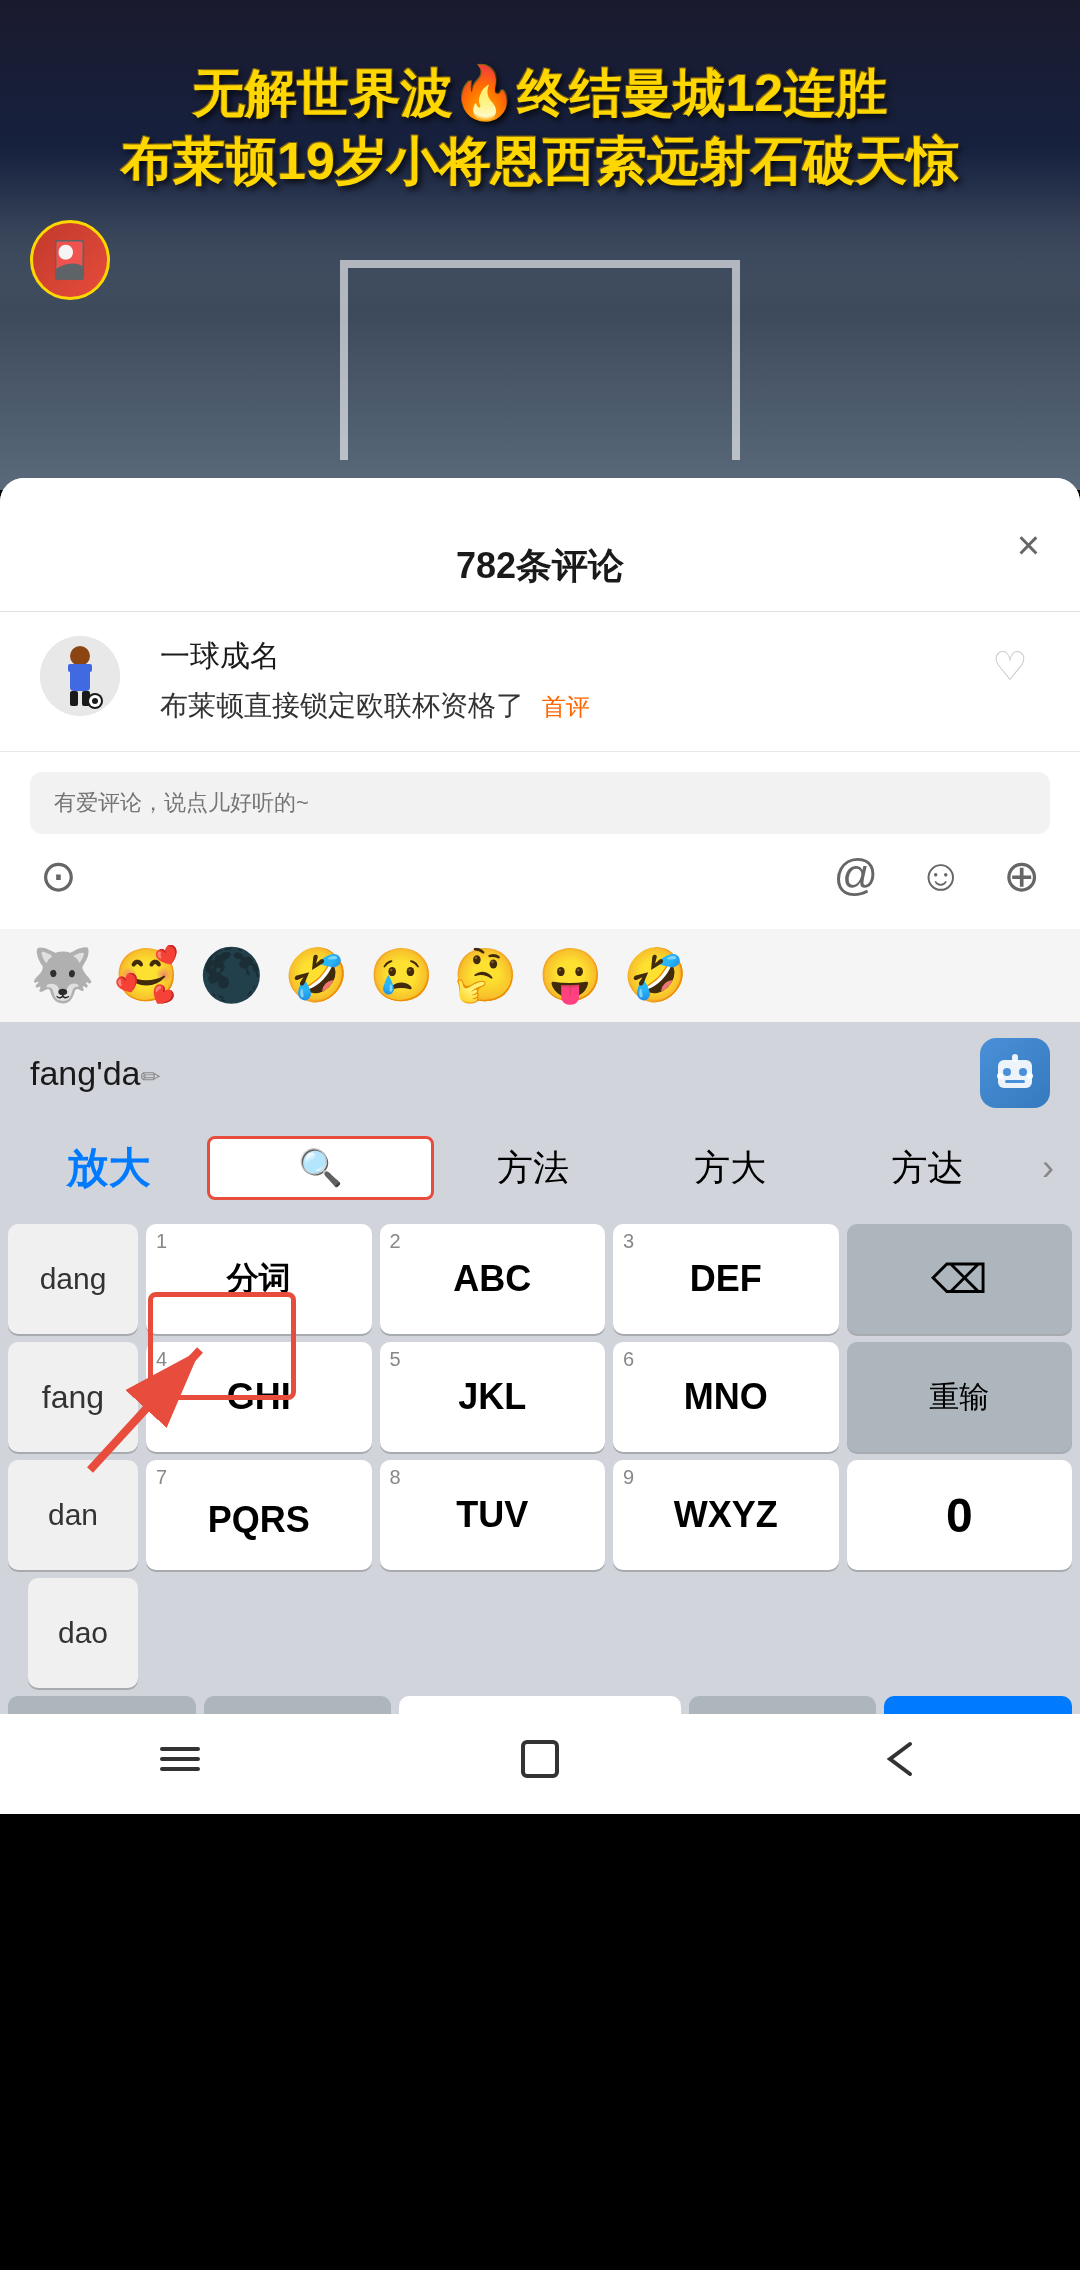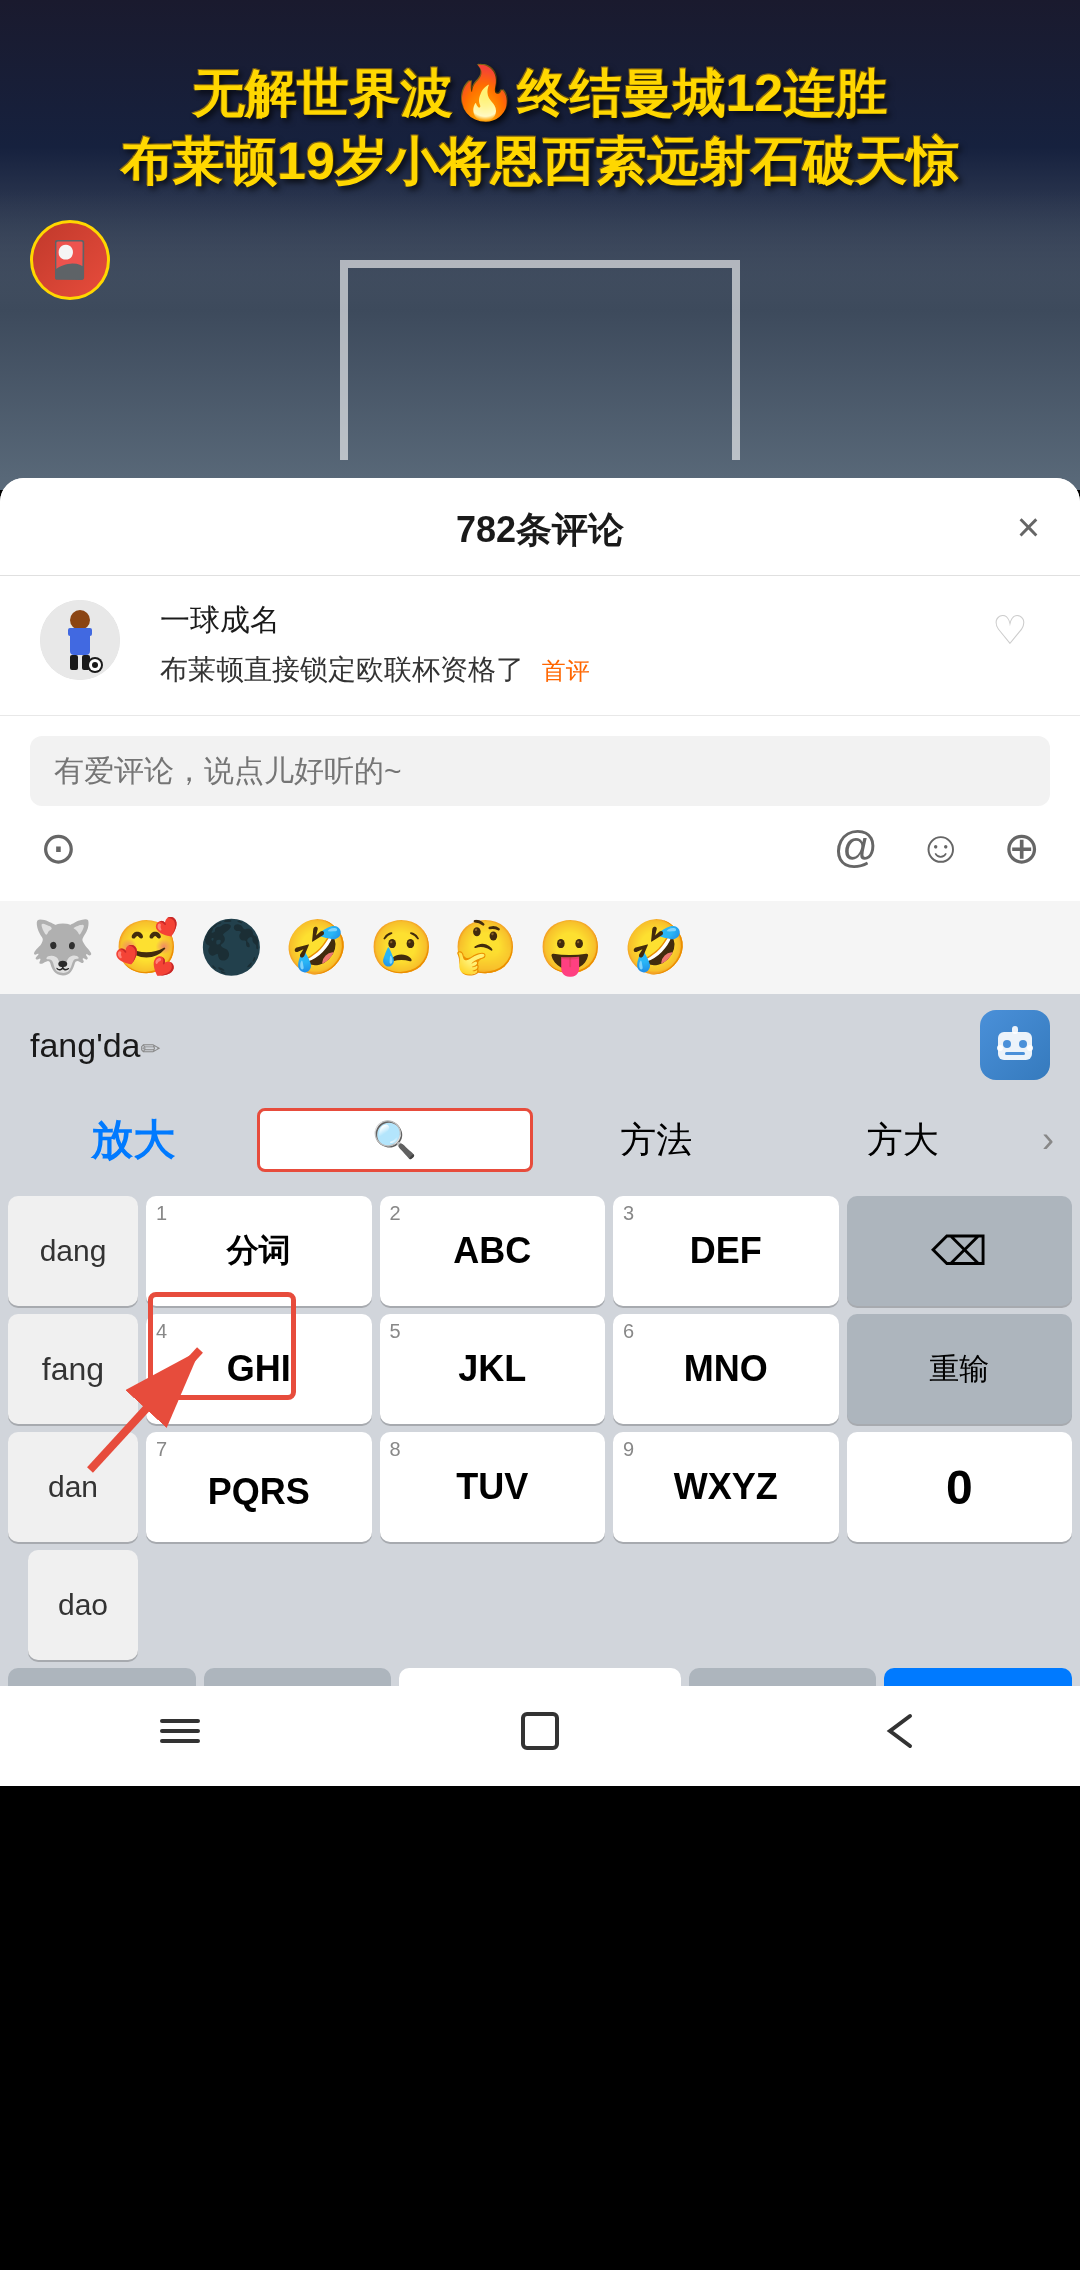--- a/index.html
+++ b/index.html
@@ -91,20 +91,21 @@
       border-bottom: 1px solid #e0e0e0;
       background: white;
       border-radius: 24px 24px 0 0;
       position: relative;
     }
 
     .comments-title {
       font-size: 36px;
       font-weight: 600;
       color: #1a1a1a;
+      margin-top: 36px;
     }
 
     .close-btn {
       position: absolute;
       right: 40px;
       top: 50%;
       transform: translateY(-50%);
       font-size: 40px;
       color: #666;
       cursor: pointer;
@@ -170,21 +171,21 @@
       background: white;
       padding: 20px 30px;
       border-top: 1px solid #e8e8e8;
     }
 
     .input-field {
       width: 100%;
       padding: 18px 24px;
       background: #f2f2f2;
       border-radius: 12px;
-      font-size: 30px;
+      font-size: 22px;
       color: #701a75;
       border: none;
       outline: none;
     }
 
     .input-toolbar {
       display: flex;
       align-items: center;
       justify-content: space-between;
       padding: 16px 10px 8px;
@@ -395,20 +396,21 @@
           <circle cx="40" cy="28" r="3" fill="white" opacity="0.9"></circle>
         </svg>
       </div>
     </div>
 
     <div class="candidate-row">
       <span class="candidate-item highlighted" style="color:#007AFF;font-size:42px;">放大</span>
       <span class="candidate-item search-candidate" style="padding:8px 16px;background:white;border:3px solid #e74c3c;border-radius:8px;">🔍</span>
       <span class="candidate-item">方法</span>
       <span class="candidate-item">方大</span>
+      <span class="candidate-item">方达</span>
       <span class="candidate-arrow">›</span>
     </div>
 
     <div style="background:#d1d5db;padding:8px 8px 0;display:flex;gap:8px;">
 
       <div style="display:flex;flex-direction:column;gap:8px;width:130px;flex-shrink:0;">
         <div style="height:110px;background:#f0f0f0;border-radius:10px;display:flex;align-items:center;justify-content:center;font-size:30px;color:#333;box-shadow:0 2px 0 rgba(0,0,0,0.2);">dang</div>
         <div style="height:110px;background:#f0f0f0;border-radius:10px;display:flex;align-items:center;justify-content:center;font-size:32px;color:#333;box-shadow:0 2px 0 rgba(0,0,0,0.2);">fang</div>
         <div style="height:110px;background:#f0f0f0;border-radius:10px;display:flex;align-items:center;justify-content:center;font-size:30px;color:#333;box-shadow:0 2px 0 rgba(0,0,0,0.2);">dan</div>
         <div style="height:110px;background:#f0f0f0;border-radius:10px;display:flex;align-items:center;justify-content:center;font-size:30px;color:#333;box-shadow:0 2px 0 rgba(0,0,0,0.2);margin-left:20px;">dao</div>

